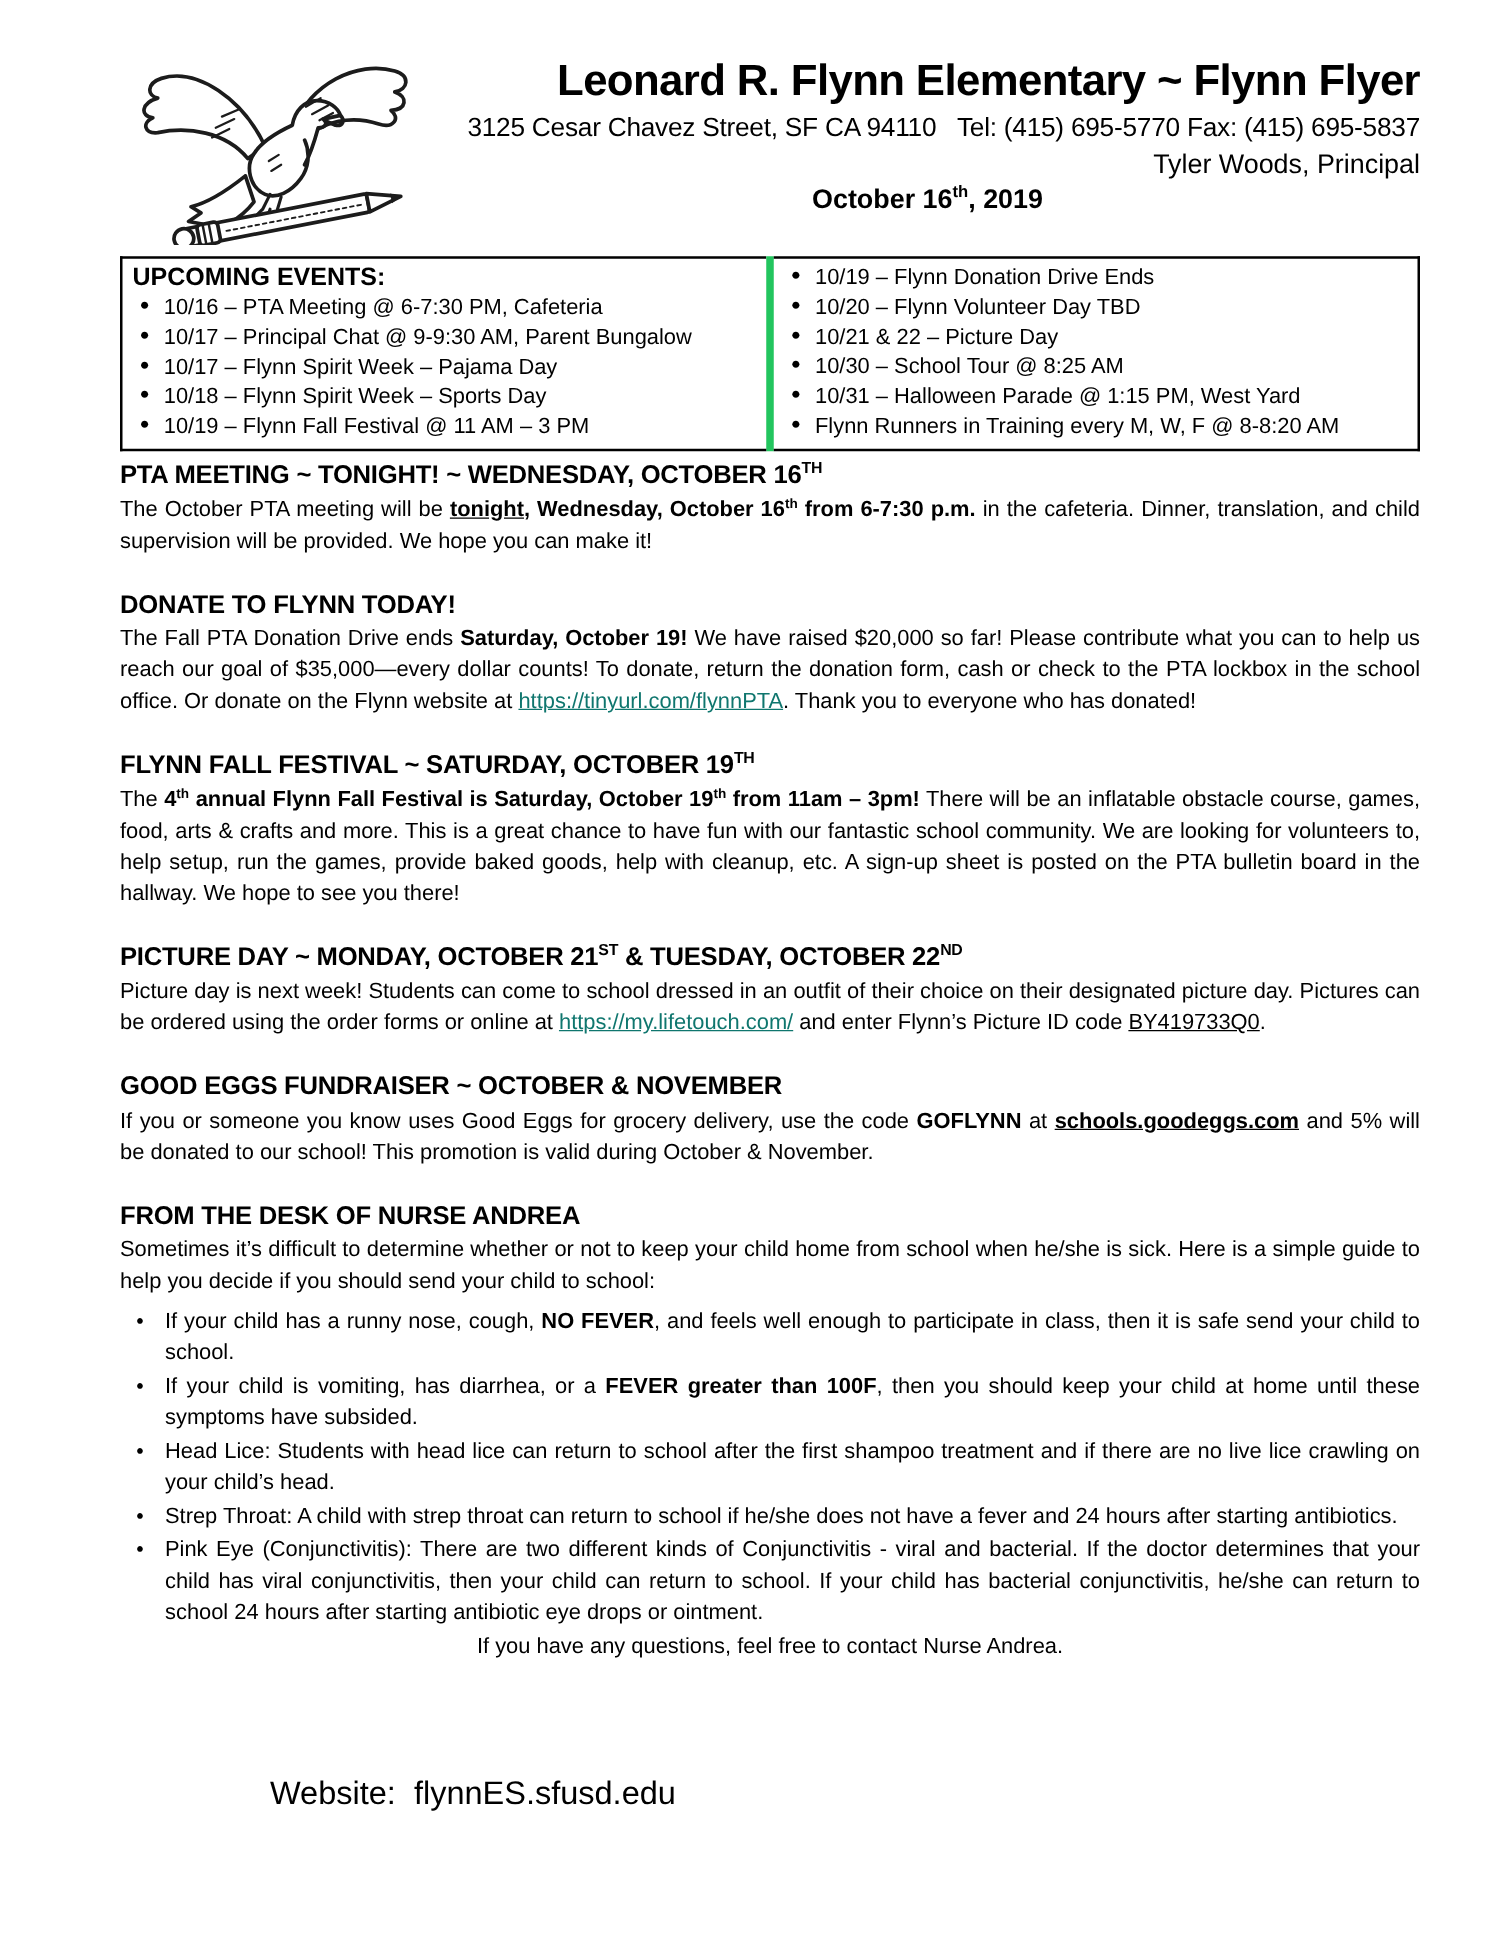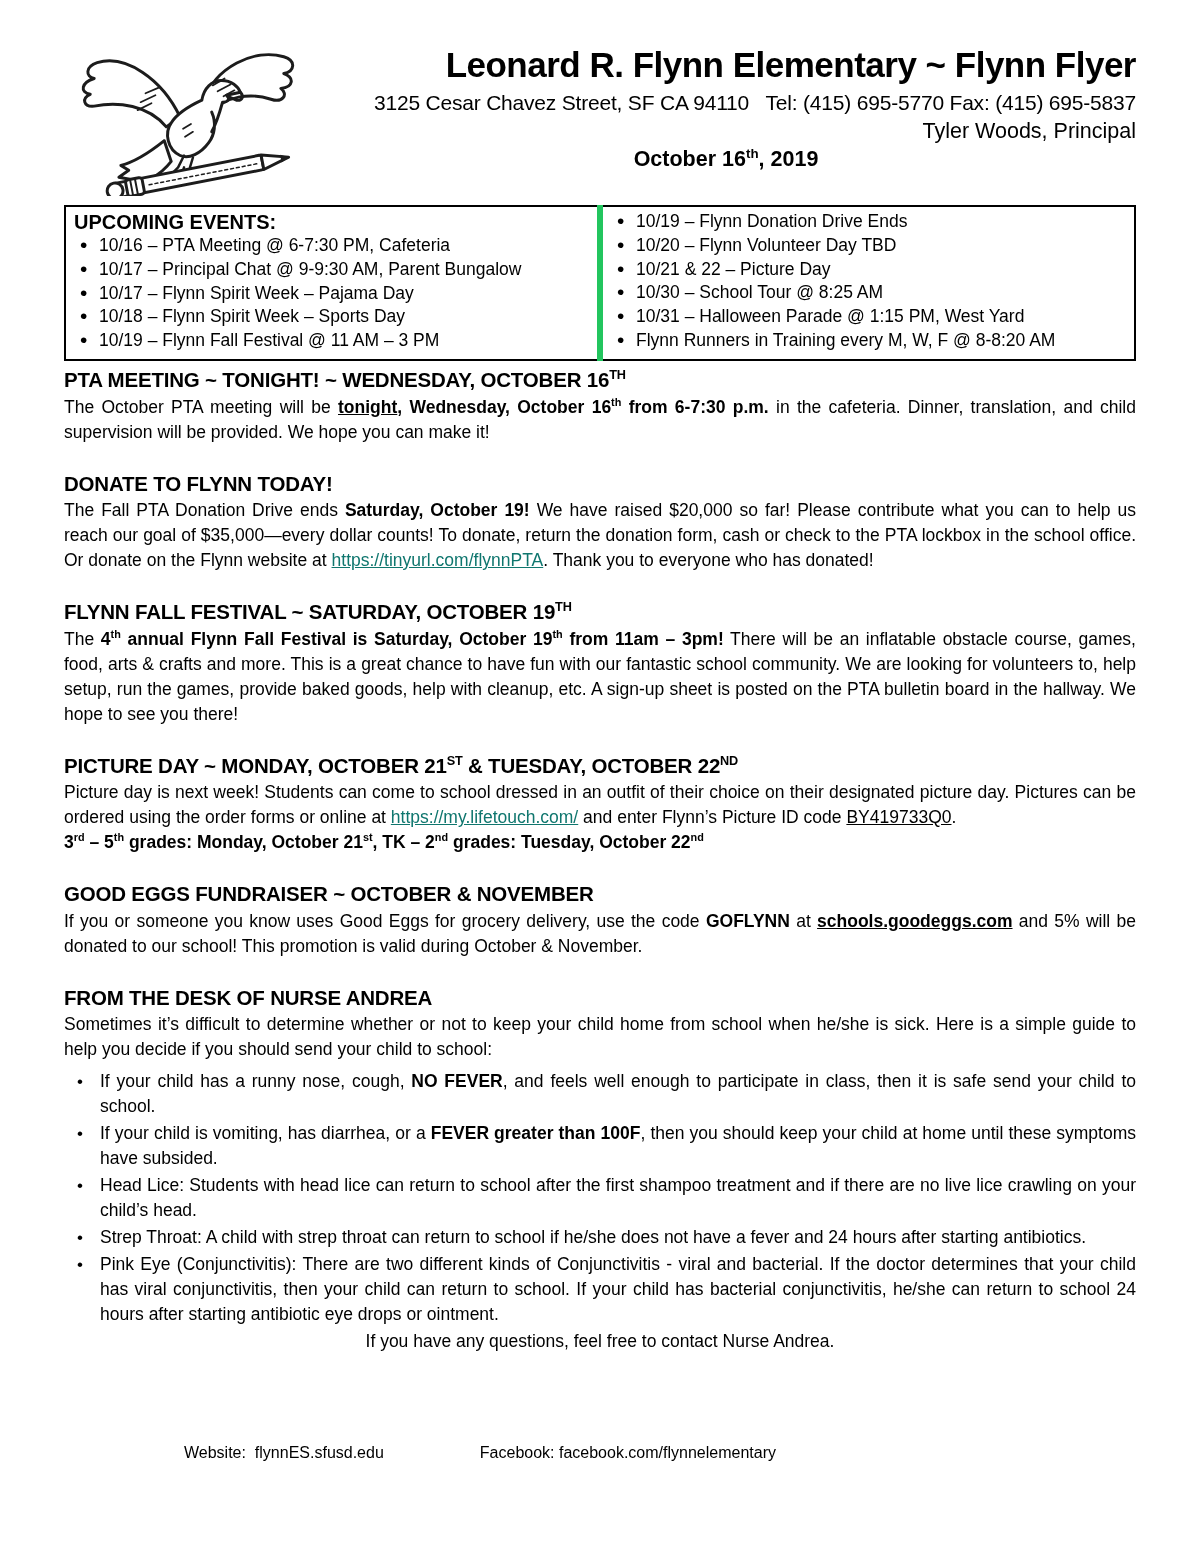--- a/index.html
+++ b/index.html
@@ -3,21 +3,21 @@
 <meta charset="utf-8">
 <style>
   * { box-sizing: border-box; }
   html, body { margin: 0; padding: 0; }
   body {
     width: 1200px; height: 1553px;
     background: #ffffff; color: #000;
     font-family: "Liberation Sans", "DejaVu Sans", sans-serif;
     overflow: hidden;
   }
-  .page { padding: 30px 64px 0 64px; }
+  .page { padding: 30px 64px 0 64px; margin-left: 32px; }
 
   
   .header { display: flex; align-items: flex-start; }
   .logo-wrap { flex: 0 0 252px; padding-top: 8px; }
   .header-text { flex: 1; text-align: right; padding-top: 14px; }
   .school-title {
     font-size: 35px; font-weight: bold; margin: 0;
     letter-spacing: -0.5px; line-height: 1.2; white-space: nowrap;
   }
   .school-address {
@@ -67,21 +67,21 @@
 
   
   .b { font-weight: bold; }
   .u { text-decoration: underline; }
   sup { font-size: 0.62em; line-height: 0; vertical-align: super; }
   a.inline-link { color: #0f766e; text-decoration: underline; cursor: pointer; }
 
   
   .footer {
     display: flex; margin-top: 90px; padding-left: 120px;
-    font-size: 16px; gap: 96px;
+    font-size: 26px; gap: 96px;
   }
   .footer span { white-space: pre-wrap; }
 
   
   .logo-wrap svg { display: block; }
 </style>
 </head>
 <body>
 
 <div class="page">
@@ -168,21 +168,20 @@
   </div>
 
   <div class="section">
     <h2><span>FLYNN FALL FESTIVAL ~ SATURDAY, OCTOBER 19</span><sup>TH</sup></h2>
     <p><span>The </span><span class="b">4</span><sup class="b">th</sup><span class="b"> annual Flynn Fall Festival is Saturday, October 19</span><sup class="b">th</sup><span class="b"> from 11am – 3pm!</span><span>  There will be an inflatable obstacle course, games, food, arts &amp; crafts and more.  This is a great chance to have fun with our fantastic school community.  We are looking for volunteers to, help setup, run the games, provide baked goods, help with cleanup, etc. A sign-up sheet is posted on the PTA bulletin board in the hallway.  We hope to see you there!</span></p>
   </div>
 
   <div class="section">
     <h2><span>PICTURE DAY ~ MONDAY, OCTOBER 21</span><sup>ST</sup><span> &amp; TUESDAY, OCTOBER 22</span><sup>ND</sup></h2>
     <p><span>Picture day is next week! Students can come to school dressed in an outfit of their choice on their designated picture day. Pictures can be ordered using the order forms or online at </span><a class="inline-link" href="#">https://my.lifetouch.com/</a><span> and enter Flynn’s Picture ID code </span><span class="u">BY419733Q0</span><span>.</span></p>
-    <div class="schedule-line"><span class="b">3</span><sup class="b">rd</sup><span class="b"> – 5</span><sup class="b">th</sup><span class="b"> grades: Monday, October 21</span><sup class="b">st</sup><span class="b">, TK – 2</span><sup class="b">nd</sup><span class="b"> grades: Tuesday, October 22</span><sup class="b">nd</sup></div>
   </div>
 
   <div class="section">
     <h2><span>GOOD EGGS FUNDRAISER ~ OCTOBER &amp; NOVEMBER</span></h2>
     <p><span>If you or someone you know uses Good Eggs for grocery delivery, use the code </span><span class="b">GOFLYNN</span><span> at </span><span class="b u">schools.goodeggs.com</span><span> and 5% will be donated to our school! This promotion is valid during October &amp; November.</span></p>
   </div>
 
   <div class="section">
     <h2><span>FROM THE DESK OF NURSE ANDREA</span></h2>
     <p><span>Sometimes it’s difficult to determine whether or not to keep your child home from school when he/she is sick. Here is a simple guide to help you decide if you should send your child to school:</span></p>
@@ -191,16 +190,15 @@
         <li><span>If your child is vomiting, has diarrhea, or a </span><span class="b">FEVER greater than 100F</span><span>, then you should keep your child at home until these symptoms have subsided.</span></li>
         <li><span>Head Lice: Students with head lice can return to school after the first shampoo treatment and if there are no live lice crawling on your child’s head.</span></li>
         <li><span>Strep Throat: A child with strep throat can return to school if he/she does not have a fever and 24 hours after starting antibiotics.</span></li>
         <li><span>Pink Eye (Conjunctivitis): There are two different kinds of Conjunctivitis - viral and bacterial. If the doctor determines that your child has viral conjunctivitis, then your child can return to school. If your child has bacterial conjunctivitis, he/she can return to school 24 hours after starting antibiotic eye drops or ointment.</span></li>
       </ul>
     <p class="no-justify closing"><span>If you have any questions, feel free to contact Nurse Andrea.</span></p>
   </div>
 
   <div class="footer">
     <span>Website:  flynnES.sfusd.edu</span>
-    <span>Facebook: facebook.com/flynnelementary</span>
   </div>
 
 </div>
 
 </body></html>

